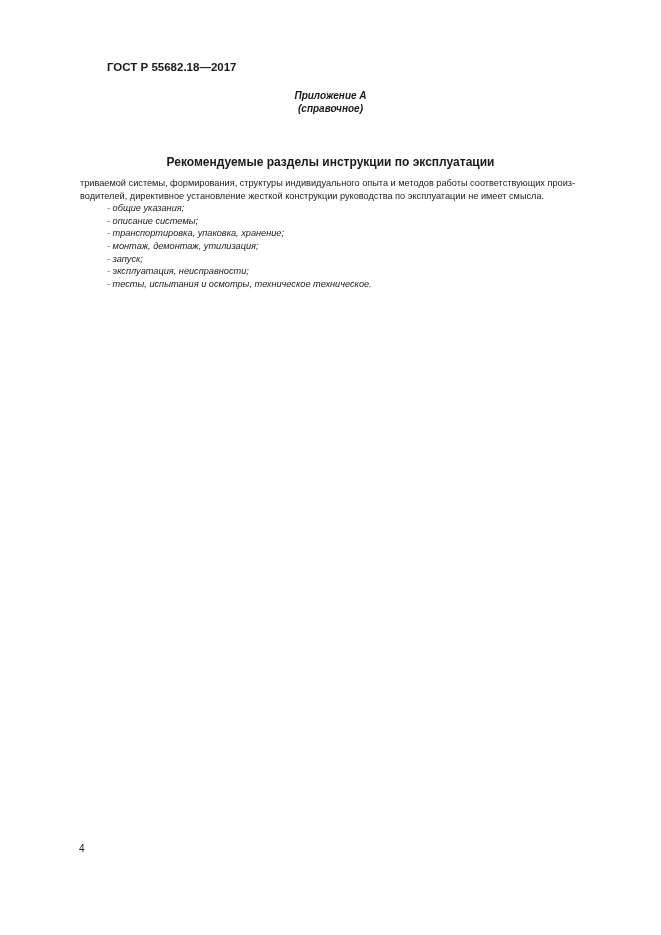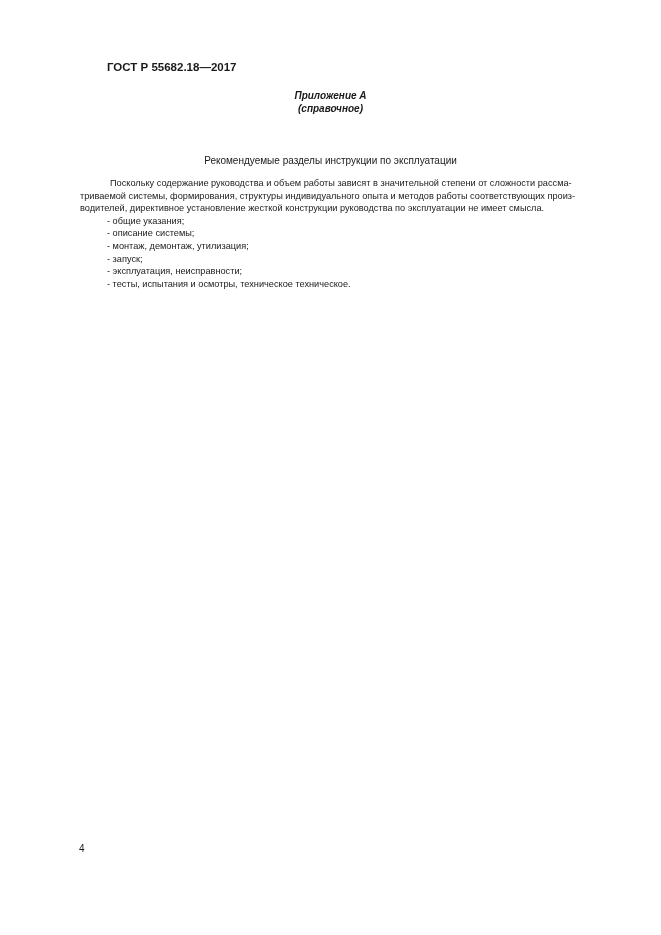--- a/index.html
+++ b/index.html
@@ -2,49 +2,49 @@
 <html><head>
 <meta charset="utf-8">
 <style>
   html, body { margin:0; padding:0; background:#ffffff; }
   body { width:661px; height:935px; position:relative; overflow:hidden;
          font-family:"Liberation Sans", sans-serif; color:#1a1a1a; }
   .header { position:absolute; left:79px; top:61px; font-size:11.5px; font-weight:bold;margin-left:28px; }
   .appendix { position:absolute; left:0; width:661px; top:89px; text-align:center;
               font-size:10px; font-weight:bold; line-height:13px;font-style:italic; }
   .section-title { position:absolute; left:0; width:661px; top:155px; text-align:center;
-                   font-size:10px; font-weight:normal; }
+                   font-size:12px; font-weight:bold; }
   .body-text { position:absolute; left:80px; width:528px; top:177px; font-size:9.2px; line-height:12.6px; }
   .para { margin:0; text-align:justify; text-indent:30px; }
   .line { display:block; white-space:nowrap; }
-  .list { margin:0; padding:0; list-style:none; }
+  .list { margin:0; padding:0; list-style:none;font-style:italic; }
   .list li { padding-left:27px; white-space:nowrap; }
   .page-number { position:absolute; left:79px; top:843px; font-size:10px; }
 </style>
 </head>
 <body>
 
 <div class="header">ГОСТ Р 55682.18—2017</div>
 
 <div class="appendix">
   <div>Приложение А</div>
   <div>(справочное)</div>
 </div>
 
 <div class="section-title">Рекомендуемые разделы инструкции по эксплуатации</div>
 
 <div class="body-text">
   <p class="para">
-    <span class="line" style="padding-left:30px;margin-left:-30px">Поскольку содержание руководства и объем работы зависят в значительной степени от сложности рассма-</span>
     <span class="line" style="margin-left:-30px">триваемой системы, формирования, структуры индивидуального опыта и методов работы соответствующих произ-</span>
     <span class="line" style="margin-left:-30px">водителей, директивное установление жесткой конструкции руководства по эксплуатации не имеет смысла.</span>
   </p>
   <ul class="list">
     <li>- общие указания;</li>
     <li>- описание системы;</li>
+    <li>- транспортировка, упаковка, хранение;</li>
     <li>- монтаж, демонтаж, утилизация;</li>
     <li>- запуск;</li>
     <li>- эксплуатация, неисправности;</li>
     <li>- тесты, испытания и осмотры, техническое техническое.</li>
   </ul>
 </div>
 
 <div class="page-number">4</div>
 
 </body></html>

